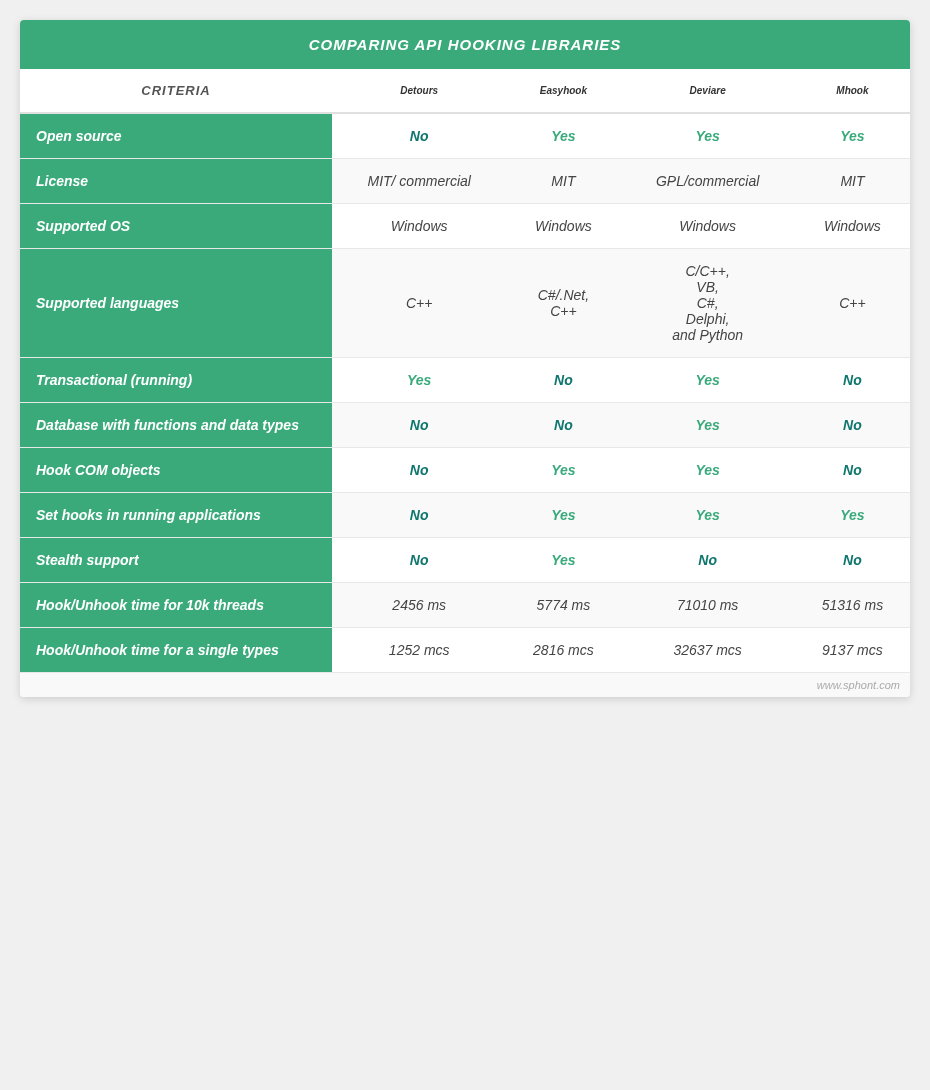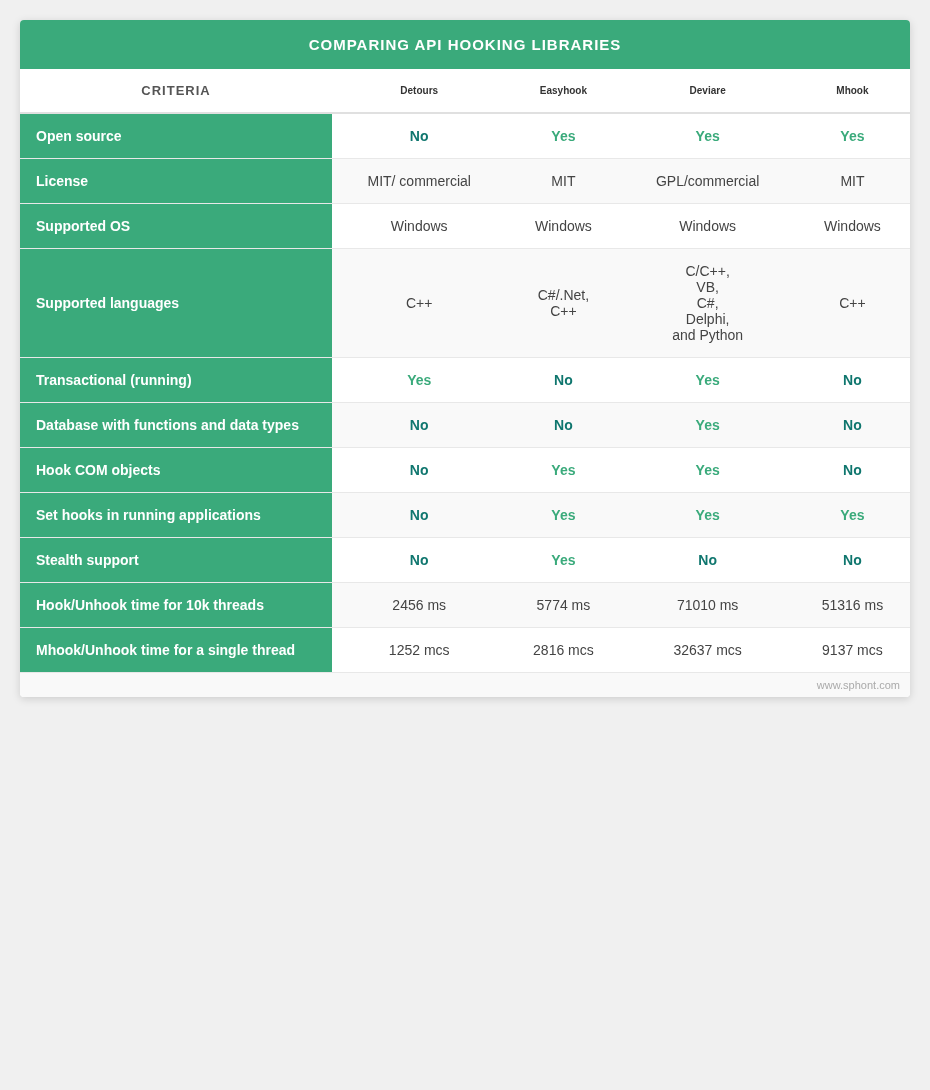--- a/index.html
+++ b/index.html
@@ -11,20 +11,21 @@
       align-items: flex-start;
       padding: 20px;
       min-height: 1090px;
     }
     .wrapper {
       width: 890px;
       background: #fff;
       border-radius: 4px;
       overflow: hidden;
       box-shadow: 0 2px 8px rgba(0,0,0,0.15);
+      font-style: italic;
     }
     .title-bar {
       background: #3aaa7b;
       color: #fff;
       text-align: center;
       padding: 16px 20px;
       font-size: 15px;
       font-weight: 700;
       letter-spacing: 1px;
       text-transform: uppercase;
@@ -163,21 +164,21 @@
           <td class="no-red">No</td>
         </tr>
         <tr>
           <td class="criteria-cell">Hook/Unhook time for 10k threads</td>
           <td>2456 ms</td>
           <td>5774 ms</td>
           <td>71010 ms</td>
           <td>51316 ms</td>
         </tr>
         <tr>
-          <td class="criteria-cell">Mhook/Unhook time for a single thread</td>
+          <td class="criteria-cell">Hook/Unhook time for a single types</td>
           <td>1252 mcs</td>
           <td>2816 mcs</td>
           <td>32637 mcs</td>
           <td>9137 mcs</td>
         </tr>
       </tbody>
   </table>
   <div class="watermark">www.sphont.com</div>
 </div>
 

